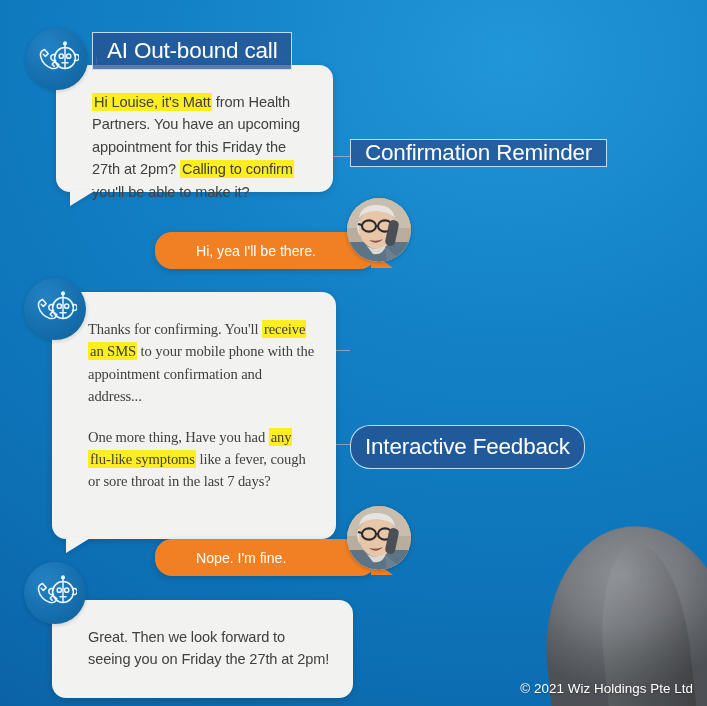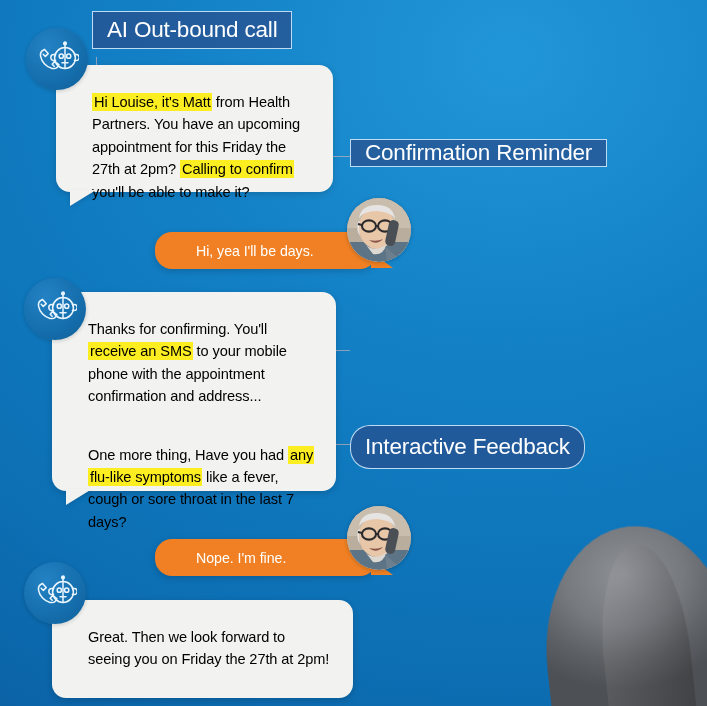--- a/index.html
+++ b/index.html
@@ -82,27 +82,27 @@
     background: #f2f2f0;
     border-radius: 14px;
     box-shadow: 0 2px 7px rgba(0,0,0,0.16);
     z-index: 4;
   }
   .bubble .txt {
     position: absolute;
     left: 36px;
     right: 22px;
     top: 26px;
-    color: #000000;
+    color: #404040;
     font-size: 14.6px;
     line-height: 22.4px;
     letter-spacing: -0.1px;
   }
   .bubble .txt p { margin: 0; }
-  .bubble .txt p + p { margin-top: 36px; }
+  .bubble .txt p + p { margin-top: 18px; }
   .hl {
     background: #fdee21;
     padding: 1px 1px 1px 2px;
     box-decoration-break: clone;
     -webkit-box-decoration-break: clone;
   }
   
   .bubble .tail {
     position: absolute;
     left: 14px;
@@ -196,21 +196,21 @@
         <circle cx="30" cy="2.4" r="1.3" fill="#eaf6ff"></circle>
         <circle cx="26.3" cy="15.2" r="2.1"></circle>
         <circle cx="33.7" cy="15.2" r="2.1"></circle>
         <path d="M20.6 13.6 L18.8 13.6 A2.4 2.4 0 0 0 18.8 19.6 L20.6 19.6"></path>
         <path d="M39.4 13.6 L41.2 13.6 A2.4 2.4 0 0 1 41.2 19.6 L39.4 19.6"></path>
         <path d="M27 21.8 L33 21.8"></path>
       </g>
     </svg>
   </div>
 
-  <div class="flabel" style="left:92px; top:11px; height:38px;">
+  <div class="flabel" style="left:92px; top:32px; height:38px;">
     <span>AI Out-bound call</span>
   </div>
 
   <div class="bubble" style="left:56px; top:65px; width:277px; height:127px;">
     <div class="txt">
       <p>
         <span class="hl">Hi Louise, it's Matt</span><span> from Health Partners. You have an upcoming appointment for this Friday the 27th at 2pm? </span><span class="hl">Calling to confirm</span><span> you'll be able to make it?</span>
       </p>
     </div>
     <div class="tail"></div>
@@ -242,21 +242,21 @@
         <path d="M45 27 L49 27" stroke="#2a2a2c" stroke-width="2"></path>
         <path d="M22 42 Q29 48 36 41 Q30 44 22 42Z" fill="#8a5347"></path>
         <path d="M19 47 Q28 55 40 46 Q36 58 26 56Z" fill="#ded8d2"></path>
         <rect x="40" y="22" width="10" height="26" rx="4.5" fill="#4a4f55" transform="rotate(12 45 35)"></rect>
         <path d="M38 48 Q46 56 52 60 L64 64 L40 64Z" fill="#6b7f8e"></path>
       </g>
     </svg>
   </div>
 
   <div class="obubble" style="left:155px; top:232px; width:222px; height:37px;">
-    <div class="otxt">Hi, yea I'll be days.</div>
+    <div class="otxt">Hi, yea I'll be there.</div>
     <div class="otail"></div>
   </div>
 
   <div class="bot-avatar" style="left:24px; top:278px;">
     <svg width="44" height="36" viewBox="0 0 44 36" fill="none">
       <g stroke="#eaf6ff" stroke-width="1.5" stroke-linecap="round" stroke-linejoin="round" fill="none">
         <path d="M9.5 8.5 C6.5 9.5 5 12 5.6 15.4 C6.6 21 11.5 26.2 17 27.4 C20.4 28.1 22.9 26.5 23.7 23.6"></path>
         <path d="M9.5 8.5 L13.2 12.6 L10.3 15.4 L8.2 13.2"></path>
         <path d="M23.7 23.6 L19.7 20.2 L17.2 23.2 L19.2 25.3"></path>
         <circle cx="30" cy="17" r="10.4"></circle>
@@ -265,21 +265,21 @@
         <circle cx="30" cy="2.4" r="1.3" fill="#eaf6ff"></circle>
         <circle cx="26.3" cy="15.2" r="2.1"></circle>
         <circle cx="33.7" cy="15.2" r="2.1"></circle>
         <path d="M20.6 13.6 L18.8 13.6 A2.4 2.4 0 0 0 18.8 19.6 L20.6 19.6"></path>
         <path d="M39.4 13.6 L41.2 13.6 A2.4 2.4 0 0 1 41.2 19.6 L39.4 19.6"></path>
         <path d="M27 21.8 L33 21.8"></path>
       </g>
     </svg>
   </div>
 
-  <div class="bubble" style="left:52px; top:292px; width:284px; height:199px;">
+  <div class="bubble" style="left:52px; top:292px; width:284px; height:247px;font-family:Liberation Serif, serif;">
     <div class="txt">
       <p>
         <span>Thanks for confirming. You'll </span><span class="hl">receive an SMS</span><span> to your mobile phone with the appointment confirmation and address...</span>
       </p>
       <p>
         <span>One more thing, Have you had </span><span class="hl">any flu-like symptoms</span><span> like a fever, cough or sore throat in the last 7 days?</span>
       </p>
     </div>
     <div class="tail"></div>
   </div>
@@ -342,14 +342,15 @@
   </div>
 
   <div class="bubble" style="left:52px; top:600px; width:284px; height:98px;padding-left:17px;">
     <div class="txt">
       <p>
         <span>Great. Then we look forward to seeing you on Friday the 27th at 2pm!</span>
       </p>
     </div>
   </div>
 
+  <div class="copyright">© 2021 Wiz Holdings Pte Ltd</div>
 
 </div>
 
 </body></html>

